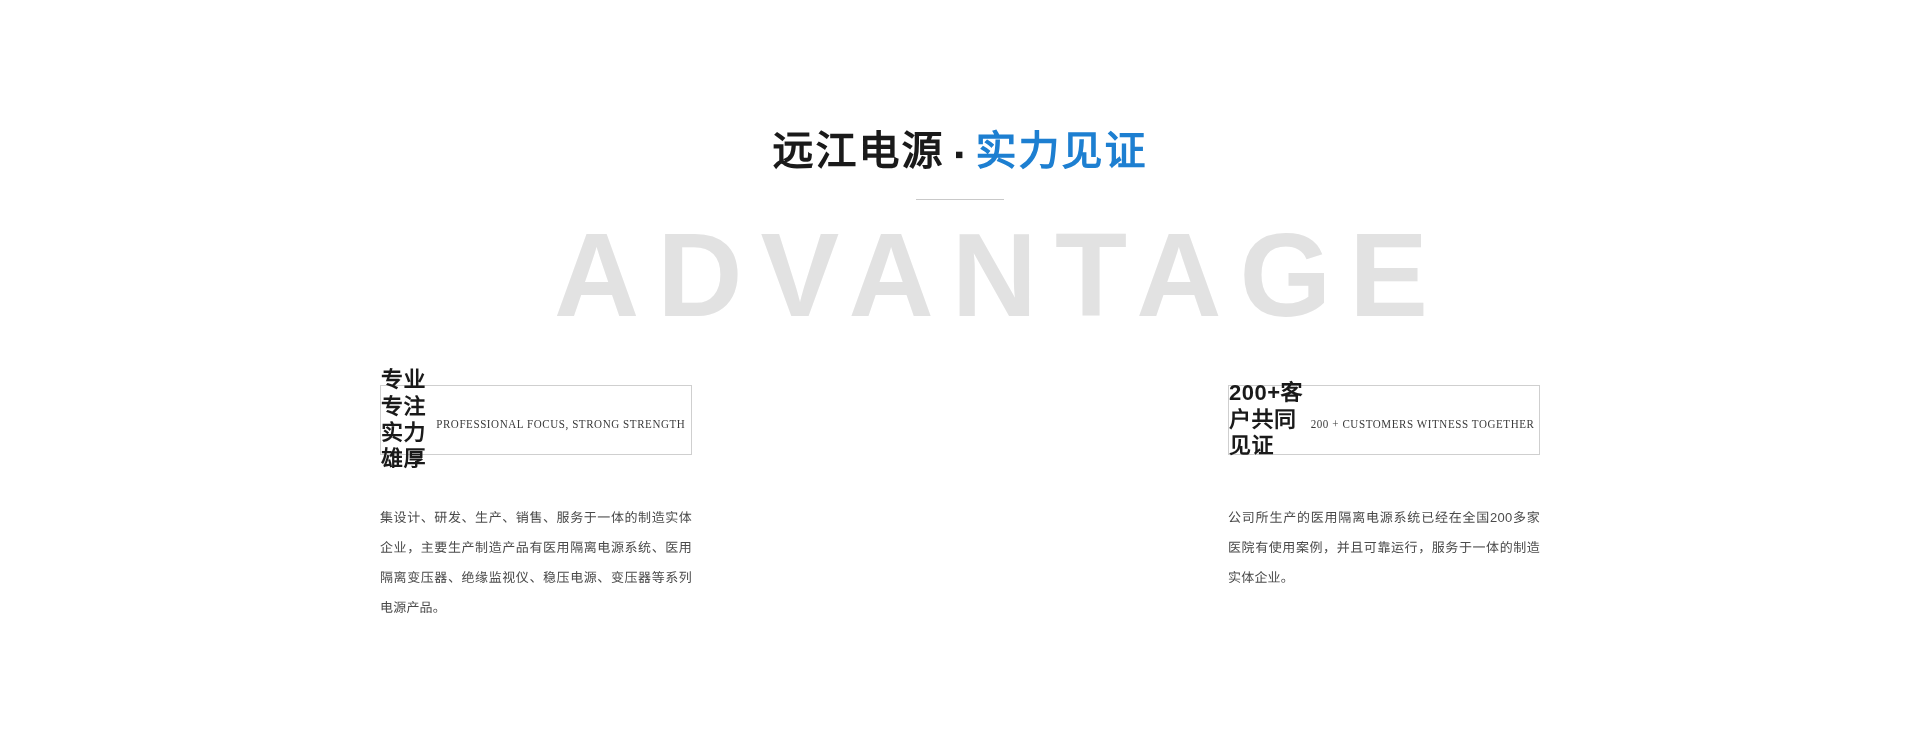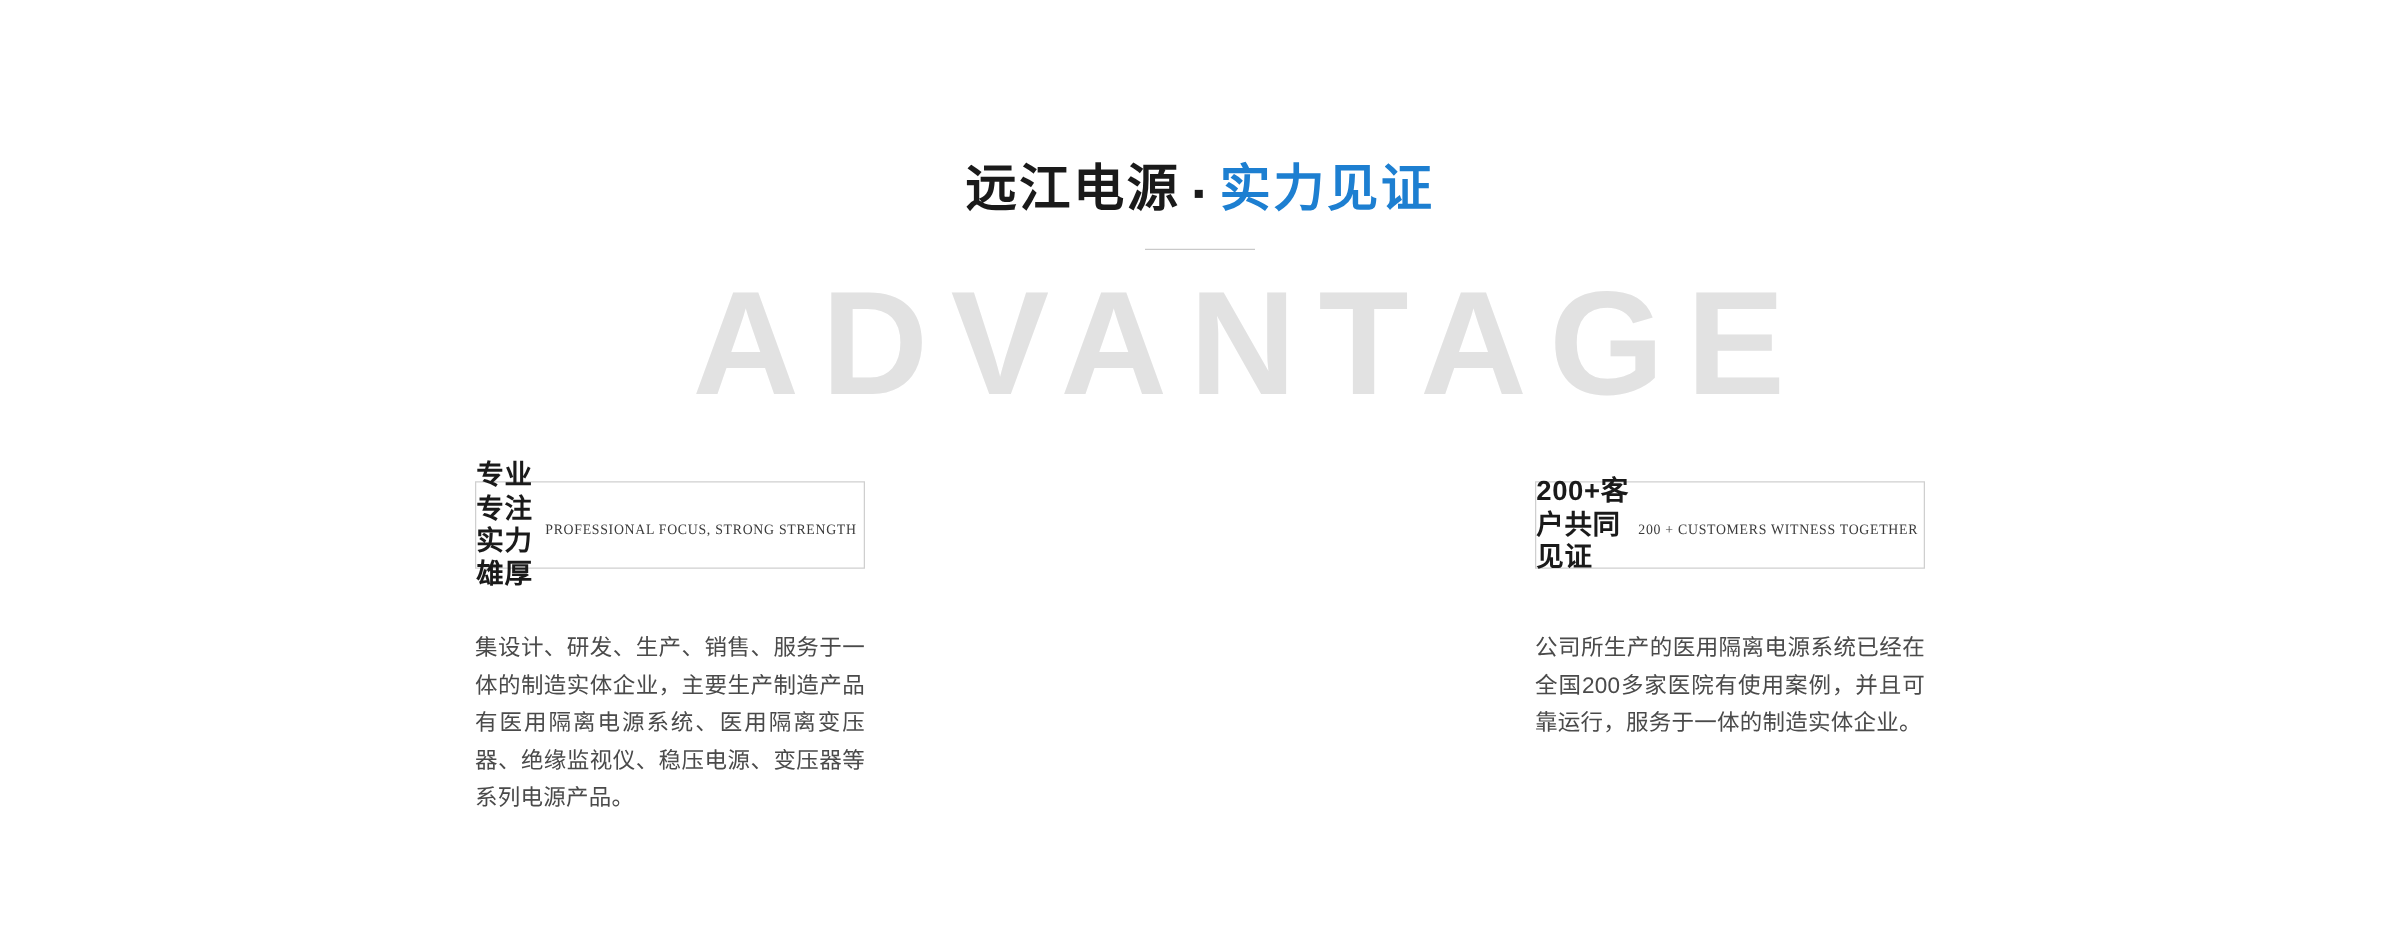--- a/index.html
+++ b/index.html
@@ -129,21 +129,21 @@
     font-family: "Liberation Serif", serif;
     font-size: 11.5px;
     letter-spacing: 0.6px;
     color: #3a3a3a;
     white-space: nowrap;
     transform: scaleX(0.96);
   }
 
   .card-body {
     margin-top: 48px;
-    font-size: 18px;
+    font-size: 13px;
     line-height: 30px;
     color: #4a4a4a;
     text-align: justify;
     letter-spacing: 0.2px;
   }
 </style>
 </head>
 <body>
 
 <div class="page">

